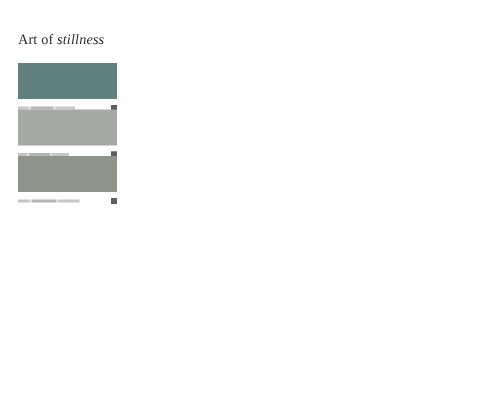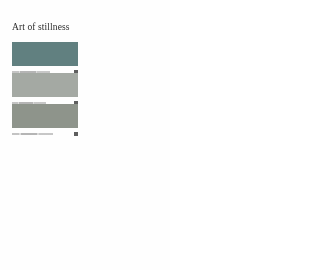--- a/index.html
+++ b/index.html
@@ -38,20 +38,21 @@
     left: 12px;
     top: 22px;
     font-family: "Liberation Serif", serif;
     font-size: 9.5px;
     line-height: 11px;
     color: #2b2b2b;
     letter-spacing: 0.1px;
     white-space: nowrap;
   }
   .title .em {
+    font-style: italic;
   }
 
   
   .swatch-block {
     position: absolute;
   }
   .swatch {
     width: 100%;
     height: 24px;
     display: block;

